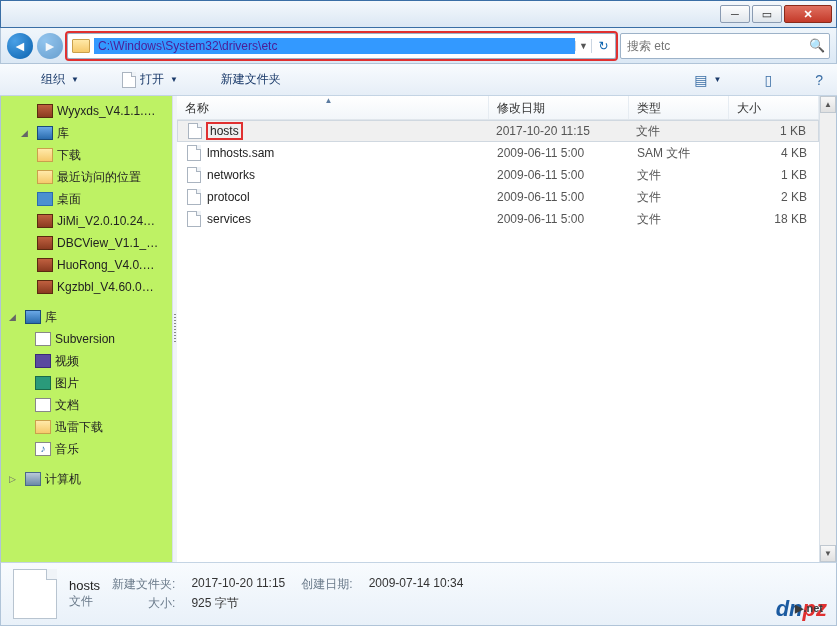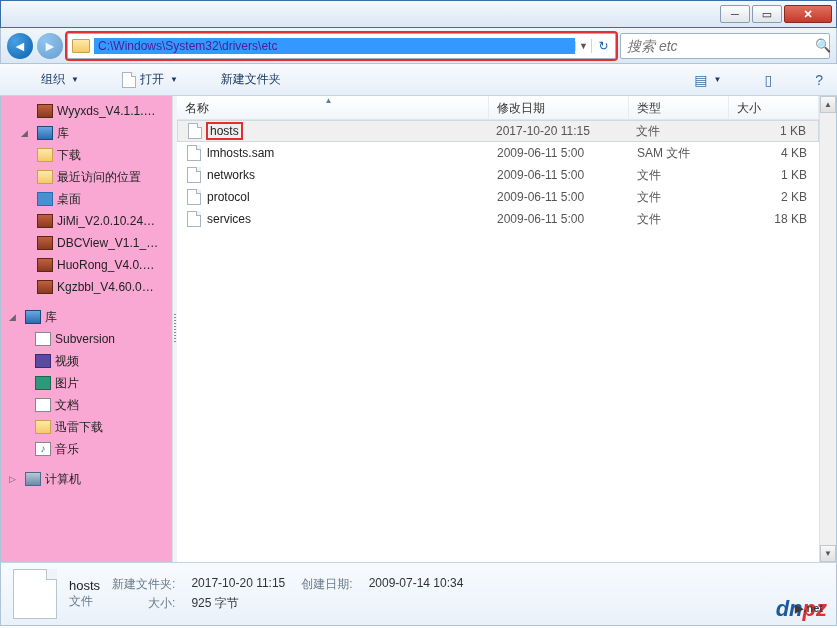--- a/index.html
+++ b/index.html
@@ -14,33 +14,33 @@
 .navbar { height:36px; background:linear-gradient(#f0f6fb,#dbe8f5); border:1px solid #b0c4d8; border-top:none; display:flex; align-items:center; padding:0 6px; gap:4px; }
 .nav-btn { width:26px; height:26px; border-radius:50%; background:radial-gradient(circle at 30% 30%,#4aa0e6,#0a62ae); display:flex; align-items:center; justify-content:center; color:#fff; font-size:14px; }
 .nav-fwd { opacity:.55; }
 .addr-wrap { flex:1; display:flex; align-items:center; height:26px; background:#fff; border:1px solid #9db2c8; border-radius:2px; }
 .addr-wrap.hl { outline:2px solid #e03030; }
 .folder-ic { width:18px; height:14px; background:linear-gradient(#ffe9a8,#f5c96b); border:1px solid #c9a04c; border-radius:1px; margin:0 4px; }
 .addr-text { flex:1; font-size:12px; color:#4c1d95; background:#3399ff; padding:1px 4px; }
 .addr-drop { width:16px; text-align:center; font-size:9px; color:#555; border-left:1px solid #cbd6e2; }
 .refresh { width:24px; text-align:center; font-size:12px; color:#0a62ae; border-left:1px solid #cbd6e2; }
 .search-wrap { width:210px; height:26px; background:#fff; border:1px solid #9db2c8; border-radius:2px; display:flex; align-items:center; }
-.search-input { flex:1; border:none; outline:none; font-size:14px; font-style:italic; color:#888; padding:0 6px; background:transparent; }
+.search-input { flex:1; border:none; outline:none; font-size:12px; color:#888; padding:0 6px; background:transparent; }
 .search-ic { width:24px; text-align:center; color:#2a6cae; font-size:13px; }
 
 
 .toolbar { height:32px; background:linear-gradient(#f8fbfe,#e6eef7); border-bottom:1px solid #c4d4e4; display:flex; align-items:center; padding:0 8px; gap:4px; font-size:12px; }
 .tb-item { display:flex; align-items:center; gap:4px; padding:2px 6px; color:#1a3a6a;margin-left:27px; }
 .tb-drop { font-size:8px; color:#1a3a6a; margin-left:2px; }
 .tb-sep { flex:1; }
 .tb-icon { font-size:14px; color:#3a6ea5; }
 
 
 .main { display:flex; height:466px; background:#fff; border:1px solid #b0c4d8; border-top:none; border-bottom:none; }
-.sidebar { width:172px; background:#f9a8d4; border-right:1px solid #d8e0e8; overflow:hidden; padding:4px 0; font-size:12px; }
+.sidebar { width:172px; background:#bef264; border-right:1px solid #d8e0e8; overflow:hidden; padding:4px 0; font-size:12px; }
 .side-item { display:flex; align-items:center; gap:4px; padding:2px 8px 2px 20px; white-space:nowrap; color:#222; line-height:18px; }
 .side-group { padding-left:8px; margin-top:8px; }
 .side-ic { width:16px; height:14px; display:inline-block; flex-shrink:0; }
 .ic-rar { background:linear-gradient(#c06040,#8a3a20); border:1px solid #5a2a10; }
 .ic-lib { background:linear-gradient(#6aa8e6,#2a6cae); border:1px solid #1a4a7a; }
 .ic-fldr { background:linear-gradient(#ffe9a8,#f5c96b); border:1px solid #c9a04c; }
 .ic-desk { background:#4a90d0; border:1px solid #2a6cae; }
 .ic-svn { background:#fff; border:1px solid #888; position:relative; }
 .ic-vid { background:#5a4aa0; border:1px solid #3a2a7a; }
 .ic-img { background:#2a9a7a; border:1px solid #1a6a4a; }

